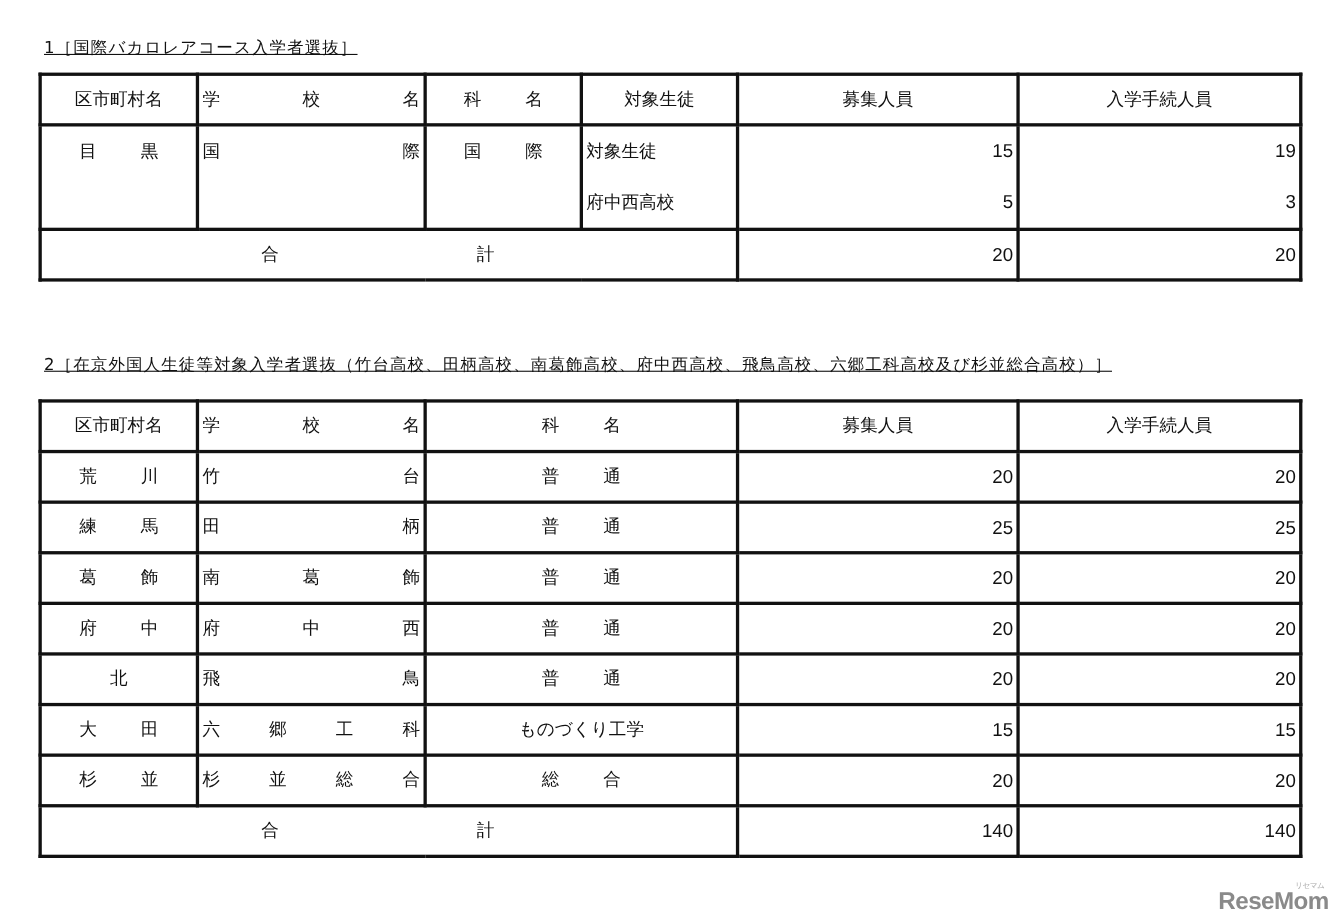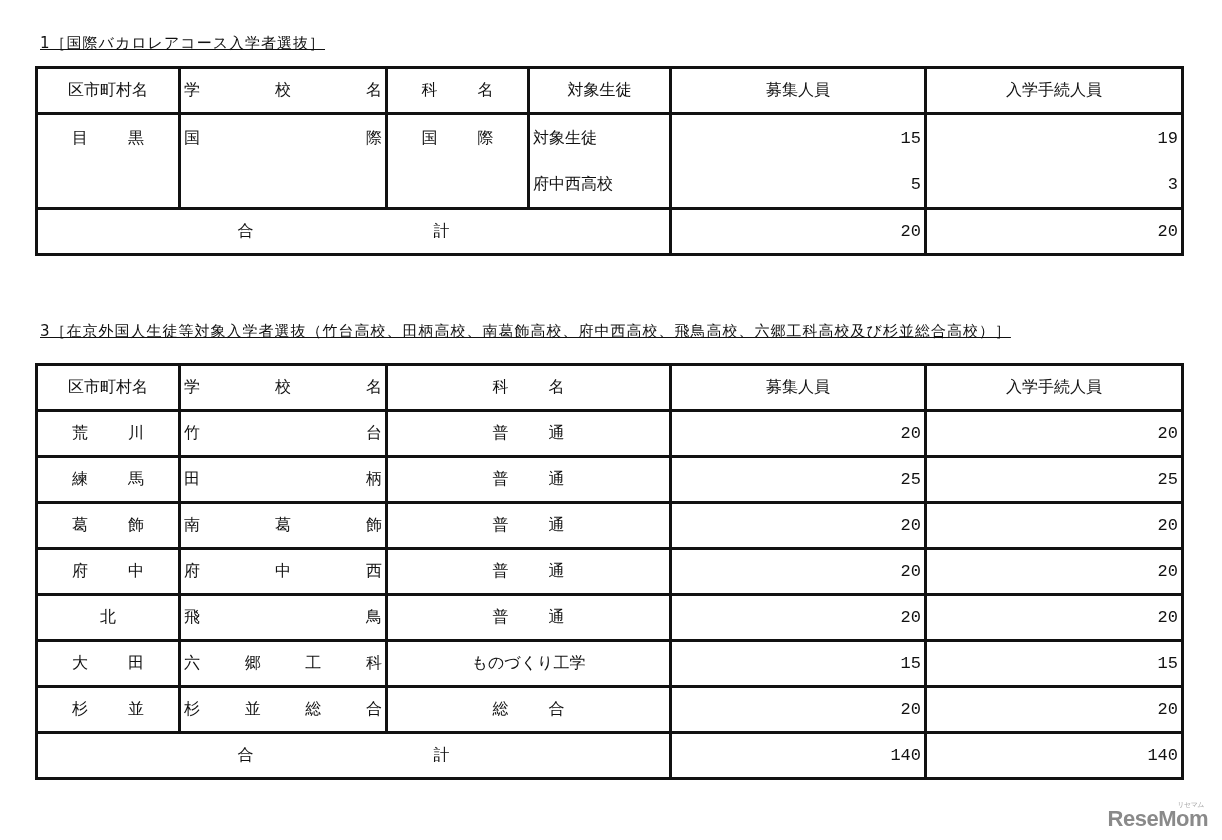--- a/index.html
+++ b/index.html
@@ -2,21 +2,21 @@
 <html><head>
 <meta charset="utf-8">
 <style>
   html, body { margin:0; padding:0; background:#fff; }
   body { width:1222px; height:840px; position:relative; overflow:hidden;
          font-family: "DejaVu Sans", "Liberation Sans", sans-serif; color:#111; font-size:16px; }
   .caption { position:absolute; left:40px; font-size:15px; letter-spacing:1px; white-space:nowrap;text-decoration:underline; }
   table { position:absolute; left:35px; border-collapse:collapse; table-layout:fixed; }
   td, th { border:3px solid #111; padding:0 3px; font-weight:normal; font-size:16px; height:40px; }
   th { }
-  .num { text-align:right; font-family:Liberation Mono, monospace; font-size:17px; }
+  .num { text-align:right; font-family:Liberation Sans, sans-serif; font-size:17px; }
   .center { text-align:center; }
   .spread { display:flex; justify-content:space-between; }
   .spread-center { display:flex; justify-content:center; gap:40px; }
   .sub { height:46px; display:flex; align-items:center; }
   .total-label { display:flex; justify-content:center; gap:180px; padding-right:20px; }
   .logo { position:absolute; right:14px; bottom:8px; font-family:"Liberation Sans", sans-serif;
           font-weight:bold; font-size:22px; color:#8a8a8a; letter-spacing:-0.5px;margin-left:12px; }
   .logo small { position:absolute; right:4px; top:-6px; font-size:7px; color:#aaa; font-weight:normal; }
 </style>
 </head>
@@ -91,21 +91,21 @@
       <span>合</span>
       <span>計</span>
           </div>
         </td>
     <td class="num">20</td>
     <td class="num">20</td>
   </tr>
 </tbody>
   </table>
 
-<div class="caption" style="top:322px">3［在京外国人生徒等対象入学者選抜（竹台高校、田柄高校、南葛飾高校、府中西高校、飛鳥高校、六郷工科高校及び杉並総合高校）］</div>
+<div class="caption" style="top:322px">2［在京外国人生徒等対象入学者選抜（竹台高校、田柄高校、南葛飾高校、府中西高校、飛鳥高校、六郷工科高校及び杉並総合高校）］</div>
 
 <table style="top:363px; width:1146px;">
   <colgroup>
       <col style="width:143px">
       <col style="width:207px">
       <col style="width:284px">
       <col style="width:255px">
       <col style="width:257px">
     </colgroup>
   <tbody>

